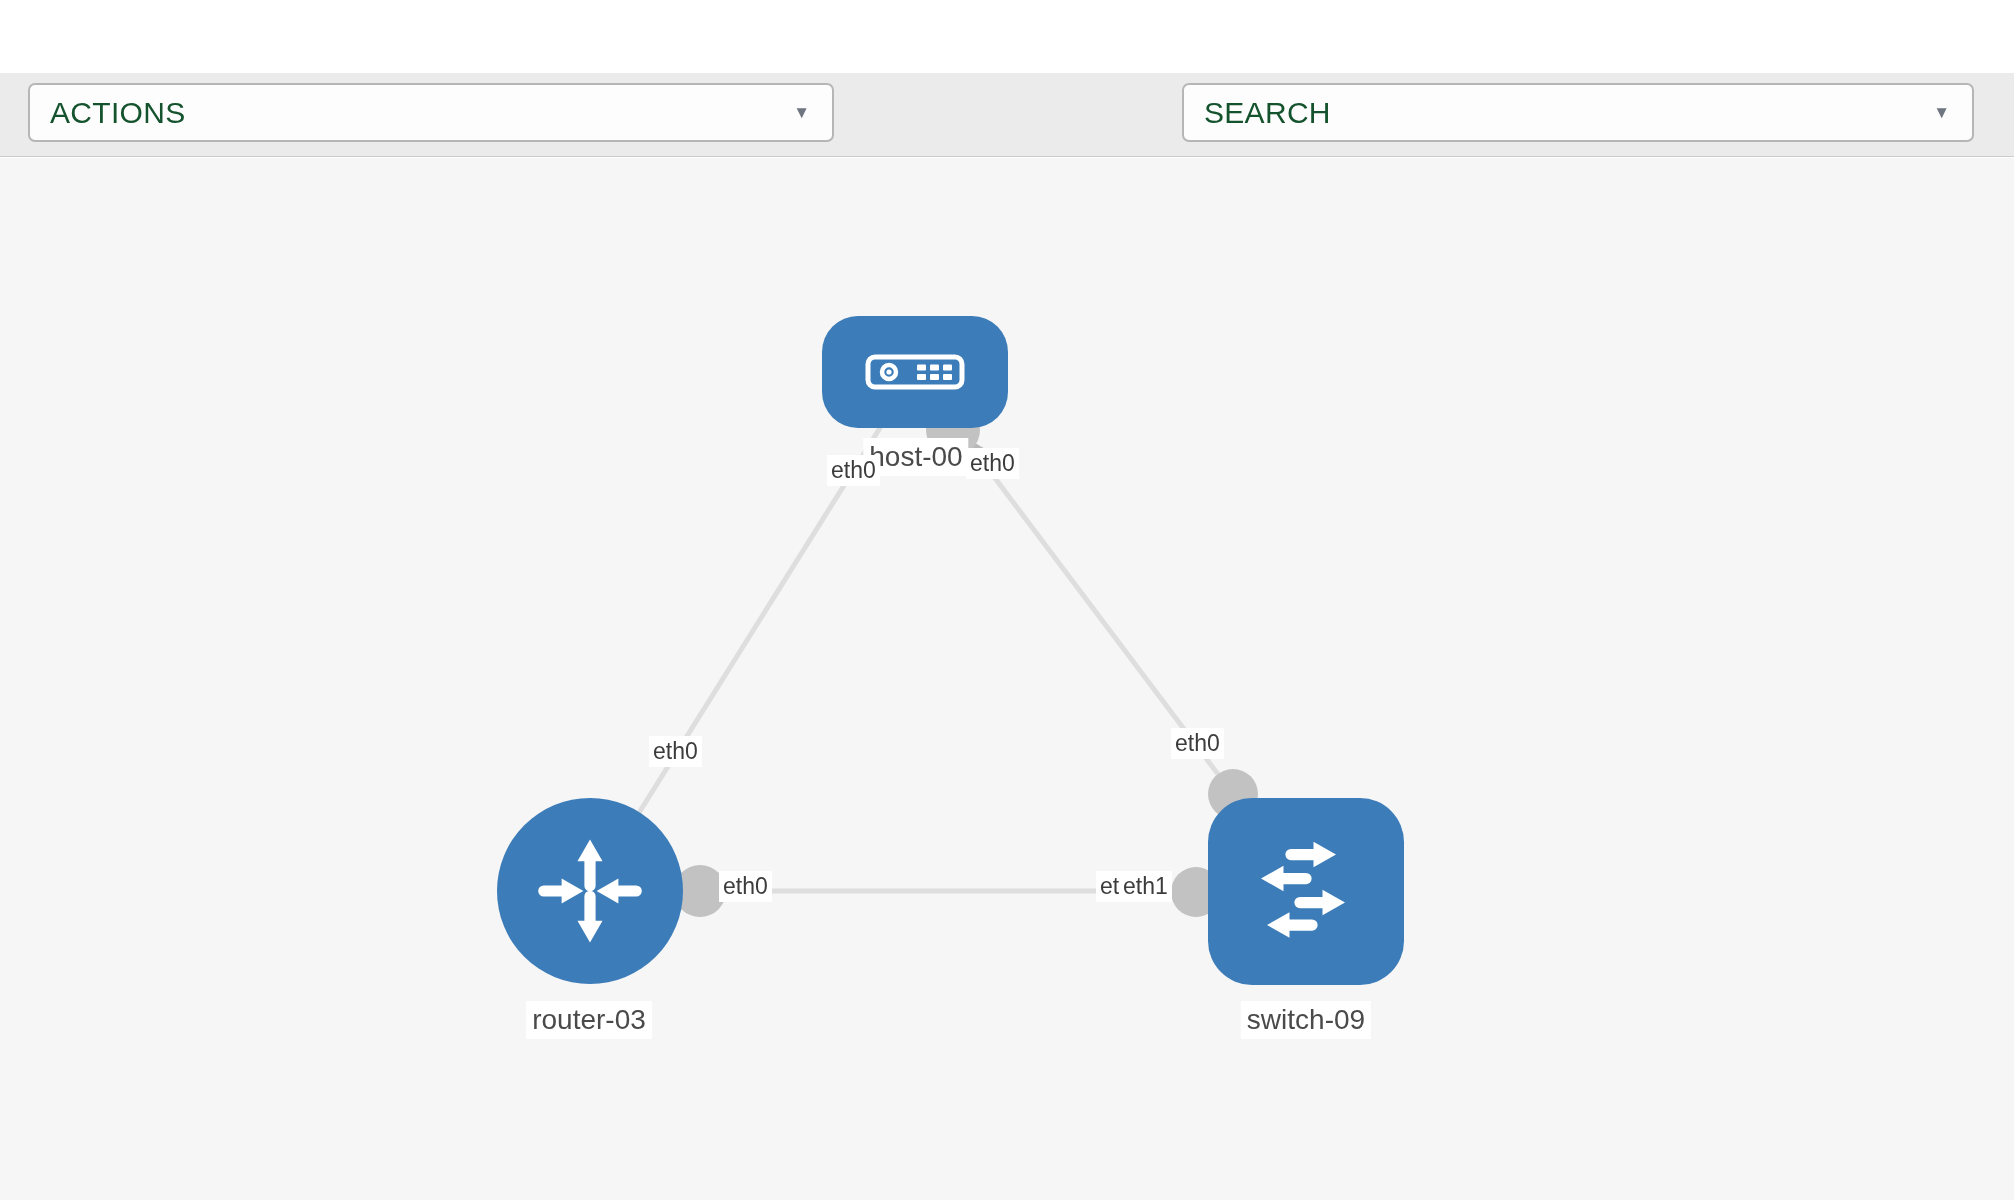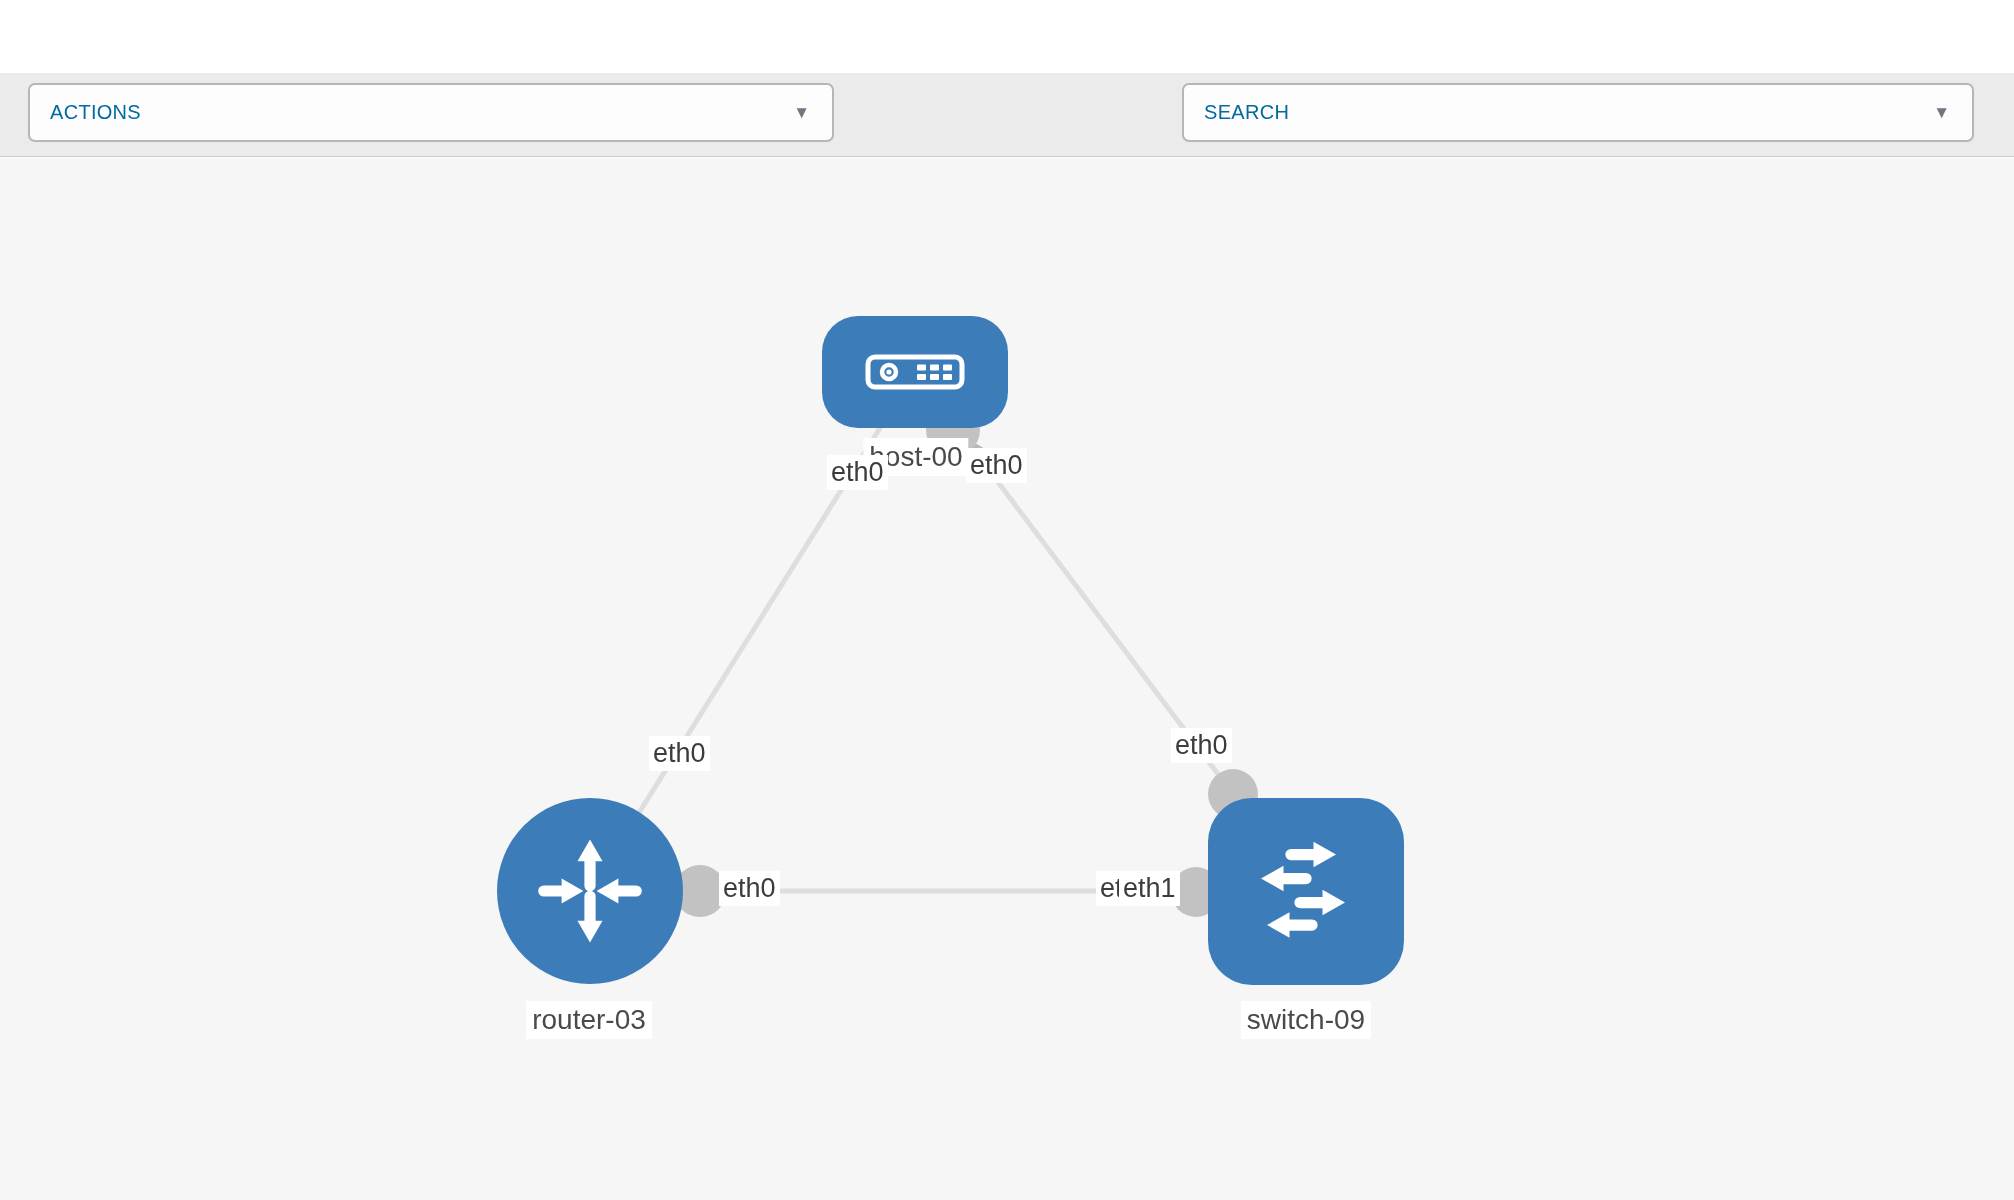--- a/index.html
+++ b/index.html
@@ -15,21 +15,21 @@
   .close-btn { position:absolute; right:37px; top:19px; width:31px; height:31px;
     border-radius:50%; background:#c6c6c6; display:flex; align-items:center; justify-content:center;
     cursor:pointer; }
 
   
   .toolbar { position:absolute; left:0; top:73px; width:2014px; height:84px;
     background:#ebebeb; border-bottom:1px solid #cccccc; }
   .select-box { position:absolute; top:10px; height:59px; background:#fdfdfd;
     border:2px solid #b6b6b6; border-radius:7px; display:flex; align-items:center;
     padding:0 20px; cursor:pointer; }
-  .select-box .lbl { font-size:20px; color:#0369a1; letter-spacing:0.3px; }
+  .select-box .lbl { font-size:30px; color:#14532d; letter-spacing:0.3px; }
   .select-box .caret { position:absolute; right:22px; top:50%; transform:translateY(-50%);
     font-size:17px; color:#6f7681; }
   .actions-box { left:28px; width:806px; }
   .search-box  { left:1182px; width:792px; }
   .tool-icon { position:absolute; top:96px; width:36px; height:36px; cursor:pointer; }
   .wrench-pos { left:1048px; }
   .key-pos { left:1116px; }
 
   
   .canvas { position:absolute; left:0; top:158px; width:2014px; height:1042px;
@@ -46,21 +46,21 @@
   .node-host { left:822px; top:158px; width:186px; height:112px; border-radius:36px; }
   .node-router { left:497px; top:640px; width:186px; height:186px; border-radius:50%; }
   .node-switch { left:1208px; top:640px; width:196px; height:187px; border-radius:44px; }
 
   .node-label { position:absolute; background:#ffffff; color:#4a4a4a; font-size:28px;
     padding:3px 6px; white-space:nowrap; transform:translateX(-50%); }
   .nl-host { left:916px; top:280px; }
   .nl-router { left:589px; top:843px; }
   .nl-switch { left:1306px; top:843px; }
 
-  .port-label { position:absolute; background:#ffffff; color:#3c3c3c; font-size:27px;
+  .port-label { position:absolute; background:#ffffff; color:#3c3c3c; font-size:23px;
     padding:2px 4px; white-space:nowrap; }
   .pl-host-left { left:827px; top:297px; }
   .pl-host-right { left:966px; top:290px; }
   .pl-router-top { left:649px; top:578px; }
   .pl-router-right { left:719px; top:713px; }
   .pl-switch-top { left:1171px; top:570px; }
   .pl-switch-left-back { left:1096px; top:713px; z-index:1; }
   .pl-switch-left-front { left:1119px; top:713px; z-index:2; }
 </style>
 </head>

